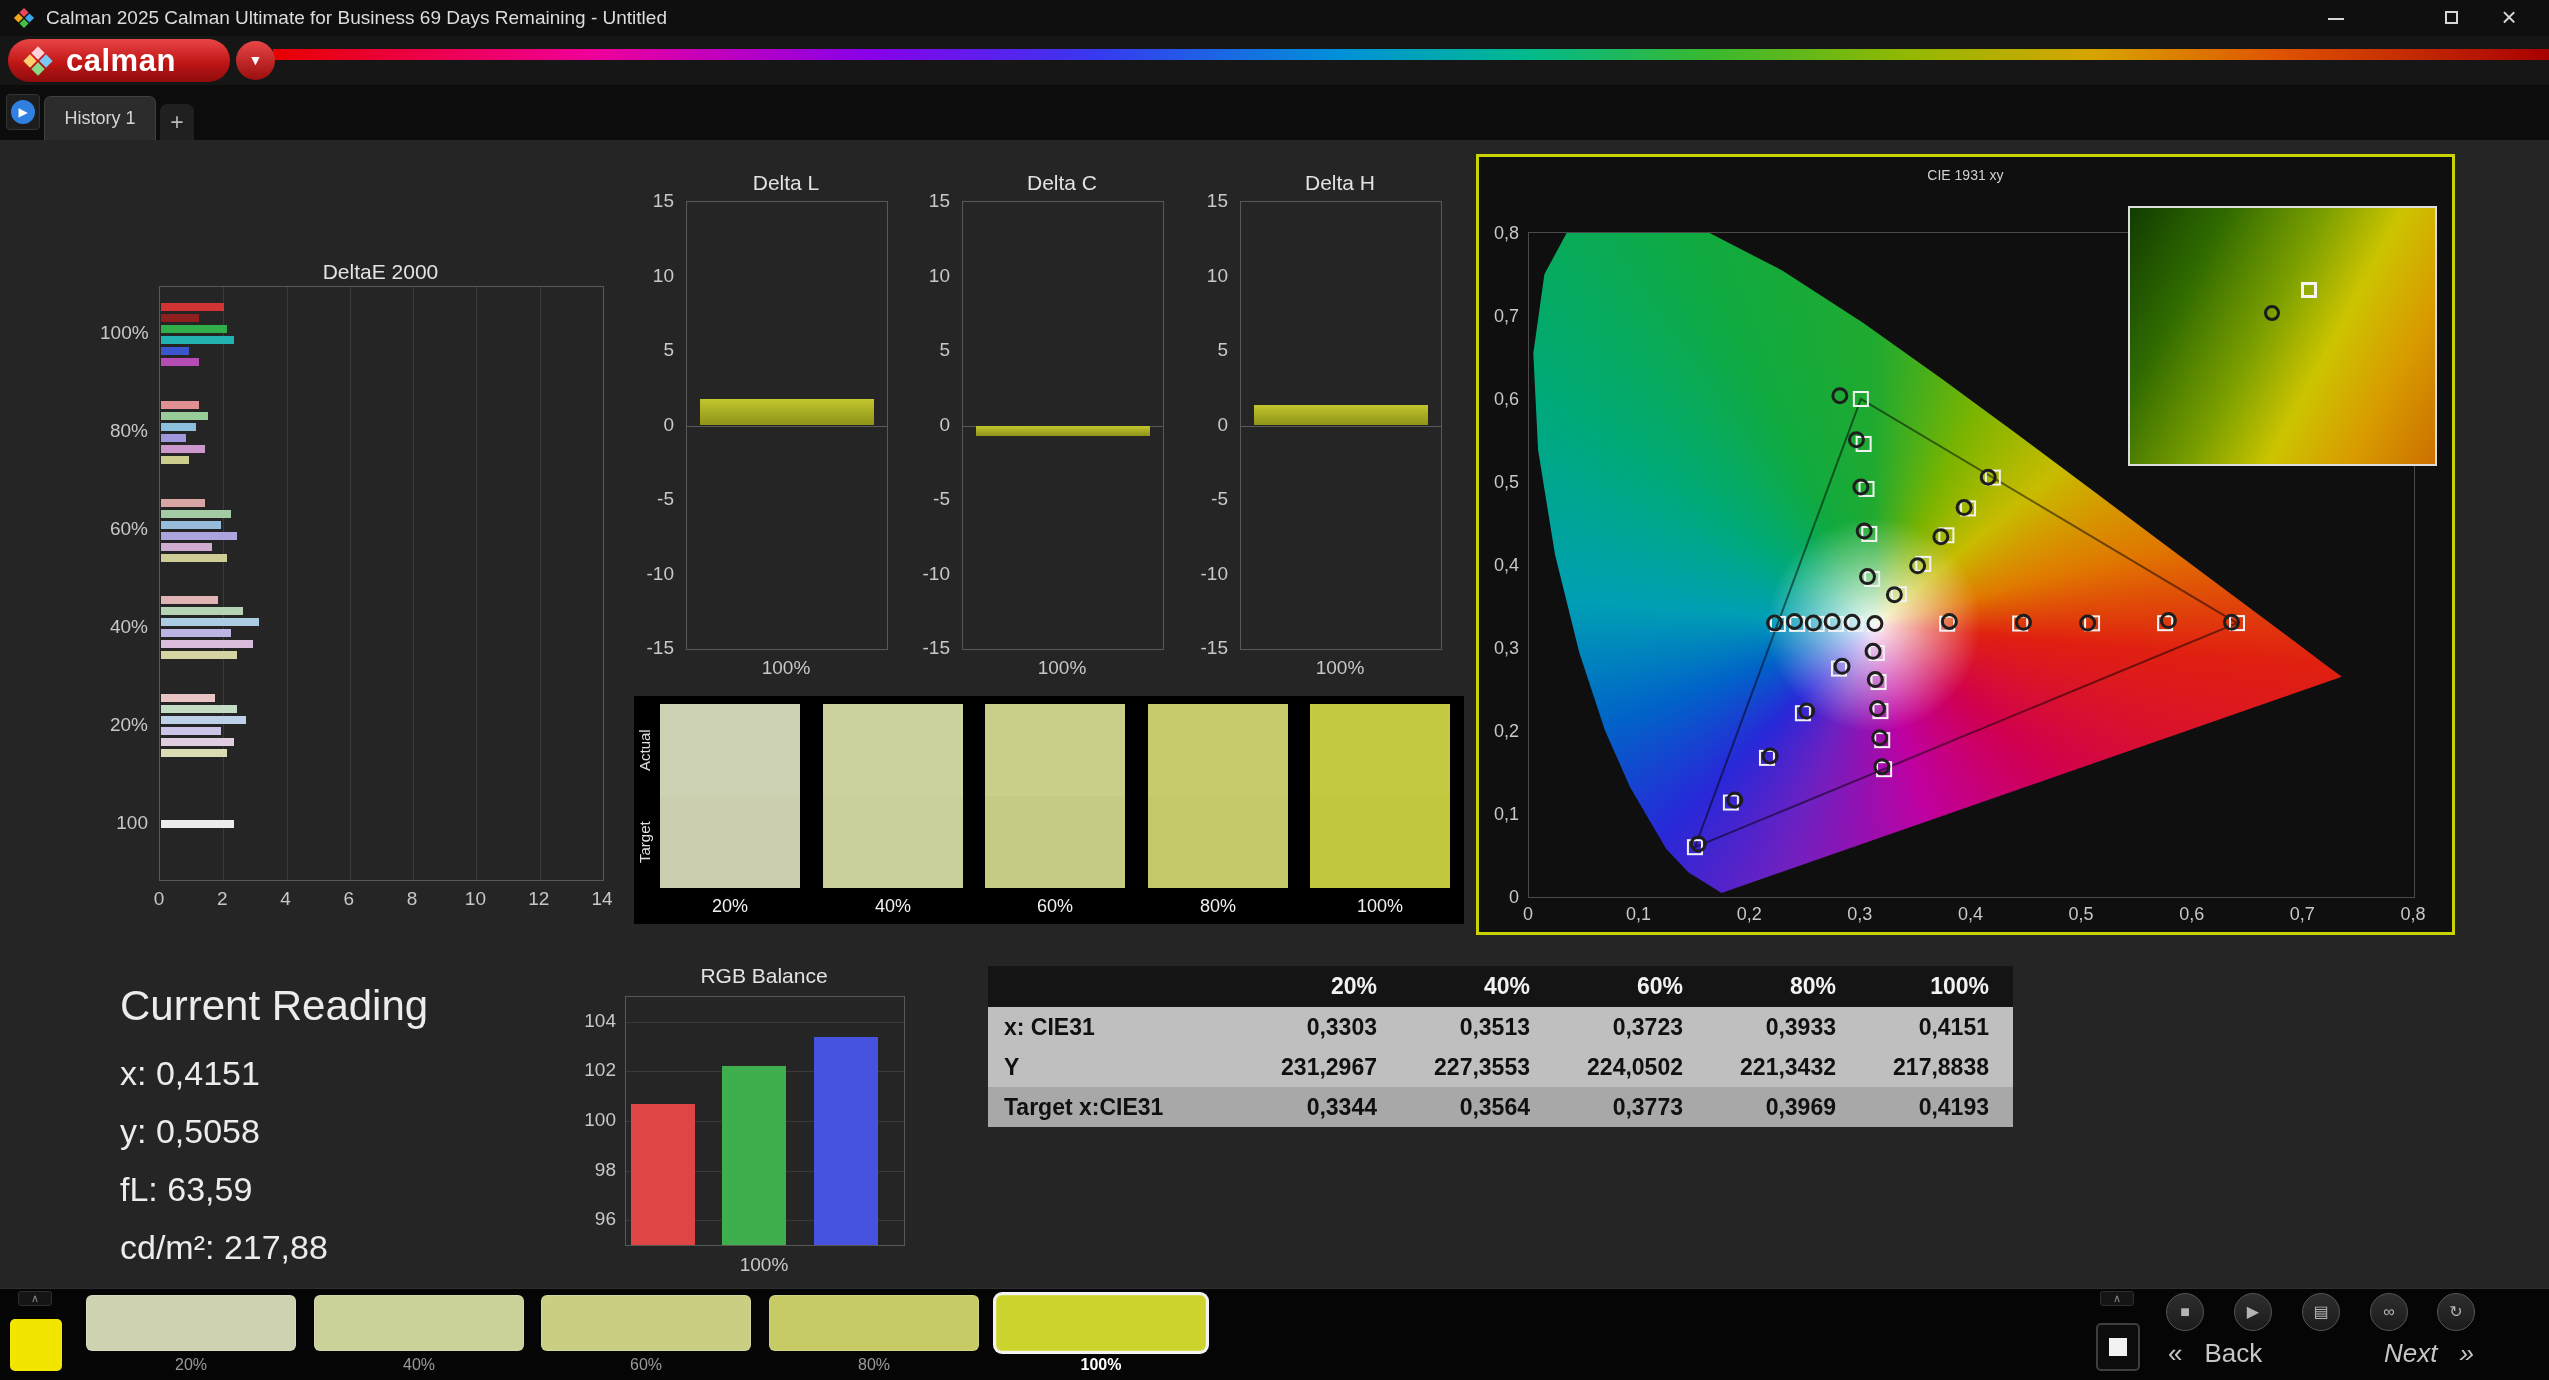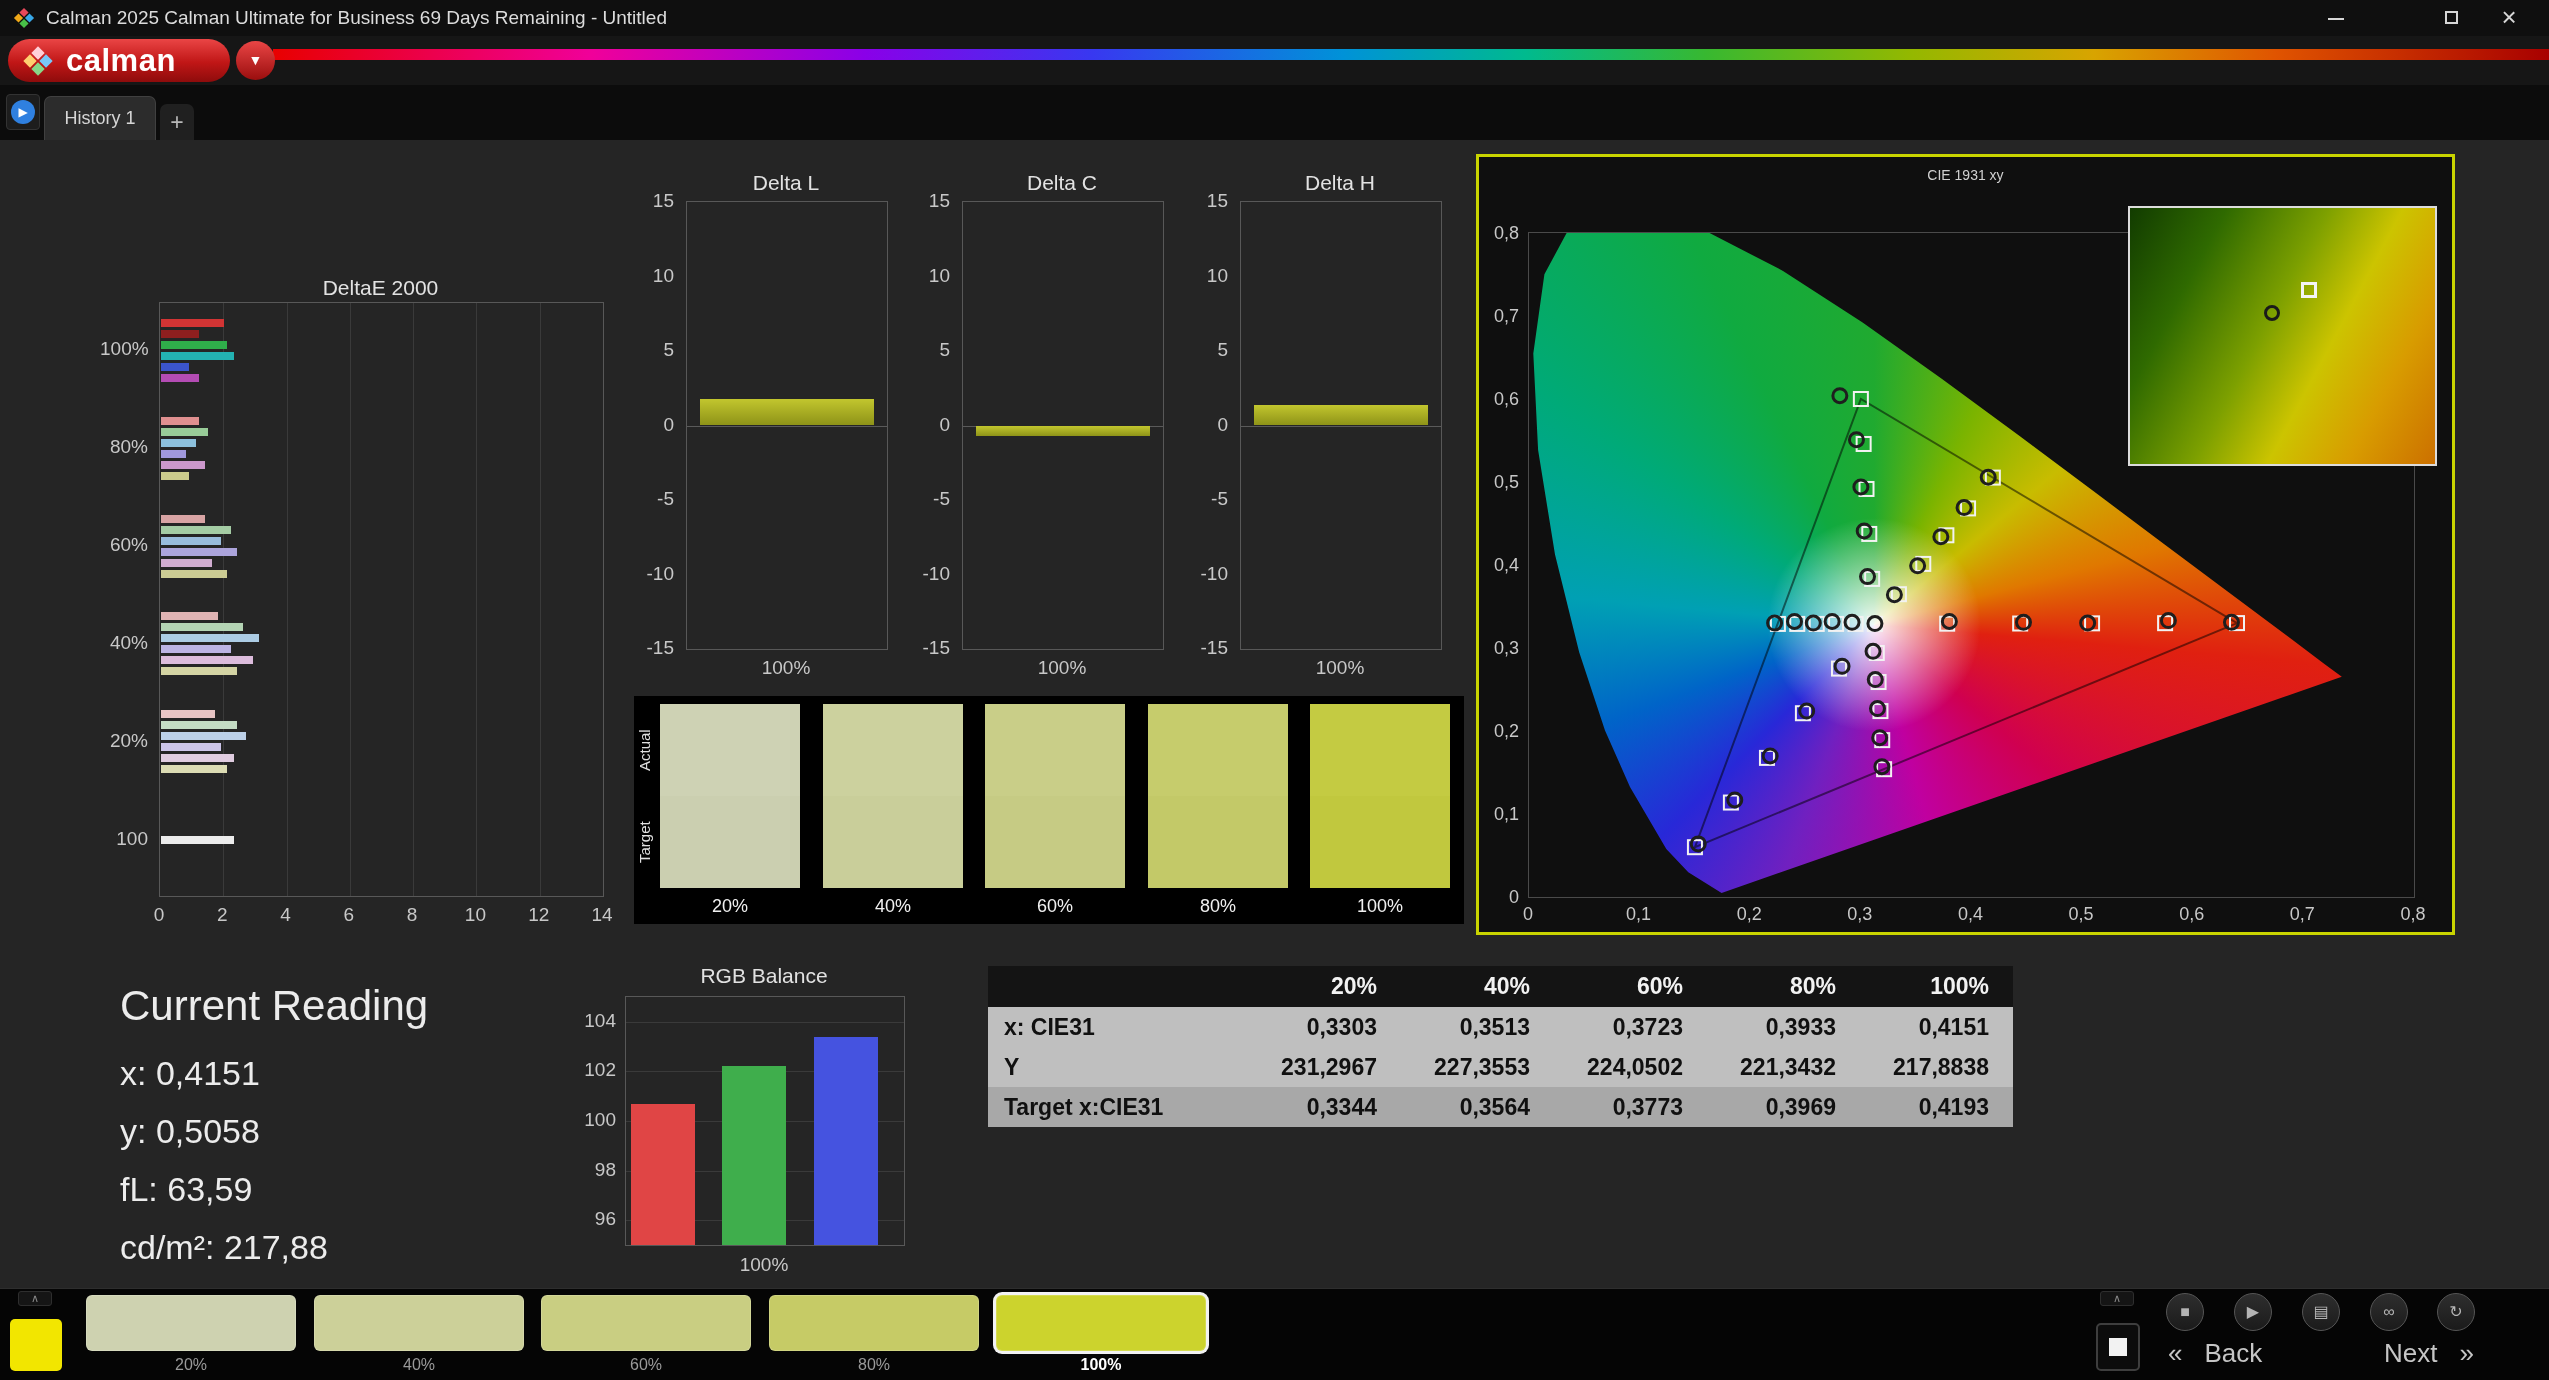--- a/index.html
+++ b/index.html
@@ -57,21 +57,21 @@
   .chart-title{position:absolute;text-align:center;font-size:21px;color:#e2e2e2;}
   .tick-y{position:absolute;left:0;right:4px;text-align:right;font-size:19px;color:#c8c8c8;height:22px;line-height:22px;}
   .tick-x{position:absolute;width:40px;text-align:center;font-size:19px;color:#c8c8c8;}
   .grid-v{position:absolute;top:0;bottom:0;width:1px;background:#3a3a3a;}
   .grid-h{position:absolute;left:0;right:0;height:1px;background:#3a3a3a;}
   .hbar{position:absolute;left:1px;height:8px;}
   .zero-line{position:absolute;left:0;right:0;height:1px;background:#5a5a5a;}
   .vbar-olive{position:absolute;left:13px;right:13px;background:linear-gradient(180deg,#c2c62e,#8e9318);}
   .rgb-bar{position:absolute;}
 
-  #deltae-chart{position:absolute;left:100px;top:272px;width:520px;height:660px;}
+  #deltae-chart{position:absolute;left:100px;top:256px;width:520px;height:660px;}
   #deltae-chart .chart-title{left:59px;width:443px;top:4px;}
   #deltae-plot{position:absolute;left:59px;top:30px;width:443px;height:593px;border:1px solid #585858;box-sizing:content-box;}
   #deltae-ylabels{position:absolute;left:0;top:30px;width:52px;height:593px;}
   #deltae-xlabels{position:absolute;left:59px;top:632px;width:443px;height:24px;}
 
   .delta-chart{position:absolute;top:165px;width:270px;height:525px;}
   #delta-l{left:630px;} #delta-c{left:906px;} #delta-h{left:1184px;}
   .delta-chart .chart-title{left:56px;width:200px;top:6px;}
   .delta-plot{position:absolute;left:56px;top:36px;width:200px;height:447px;border:1px solid #585858;}
   .delta-ylabels{position:absolute;left:0;top:36px;width:48px;height:447px;}
@@ -134,21 +134,21 @@
   .pattern-swatch{position:absolute;left:0;top:0;width:210px;height:56px;border-radius:6px;border:1px solid rgba(255,255,255,.18);box-sizing:border-box;}
   .pattern-label{position:absolute;left:0;top:61px;width:210px;text-align:center;font-size:16px;color:#9a9a9a;}
   .pattern-btn.selected .pattern-swatch{box-shadow:0 0 0 3px #f2f2f2;}
   .pattern-btn.selected .pattern-label{color:#fff;font-weight:700;}
   #bb-window-btn{position:absolute;left:2096px;top:34px;width:44px;height:48px;background:#0c0c0c;border:2px solid #3e3e3e;border-radius:5px;box-sizing:border-box;}
   #bb-window-btn .sq{position:absolute;left:11px;top:13px;width:18px;height:18px;background:#f2f2f2;}
   .tbtn{position:absolute;top:4px;width:38px;height:38px;border-radius:50%;background:linear-gradient(180deg,#2e2e2e,#1b1b1b);
     border:1px solid #555;box-sizing:border-box;color:#b4b4b4;font-size:16px;line-height:36px;text-align:center;}
   #tbtn-stop{left:2166px;} #tbtn-play{left:2234px;} #tbtn-save{left:2302px;} #tbtn-loop{left:2370px;} #tbtn-refresh{left:2437px;}
   .nav-btn{position:absolute;top:46px;height:36px;display:flex;align-items:center;gap:22px;color:#c6c6c6;font-size:26px;}
-  #bb-back{left:2168px;} #bb-next{left:2384px;}
+  #bb-back{left:2168px;} #bb-next{left:2384px;font-style:italic;}
 </style>
 </head>
 <body>
 
 <div id="app">
 
   <div id="titlebar">
     <svg id="titlebar-icon" viewBox="0 0 24 24">
       <polygon points="12,1 17,6 12,11 7,6" fill="#e8485a"></polygon>
       <polygon points="18,7 23,12 18,17 13,12" fill="#38a8e8"></polygon>

